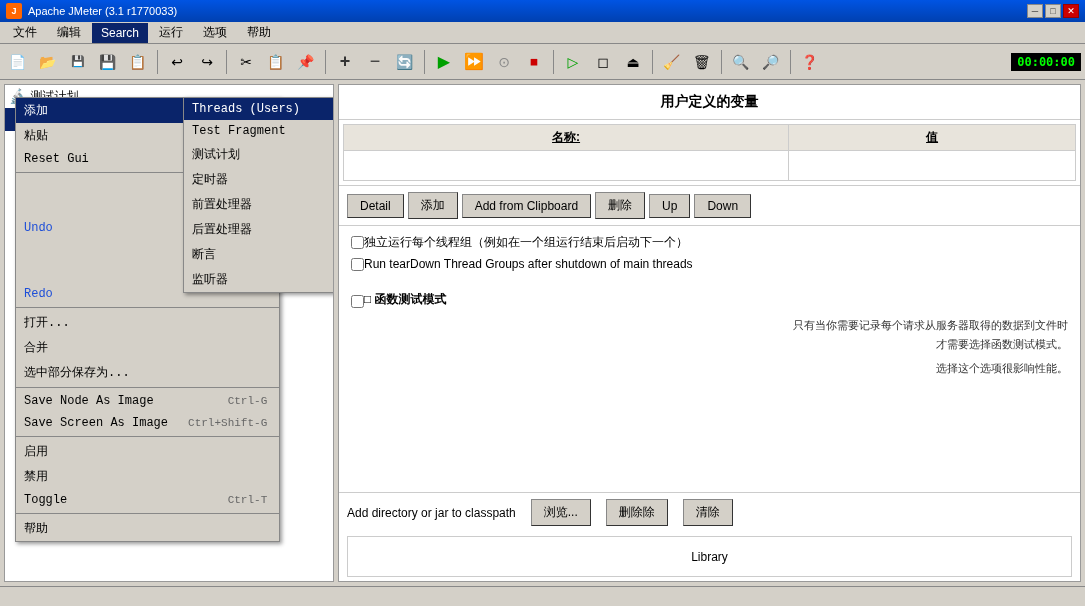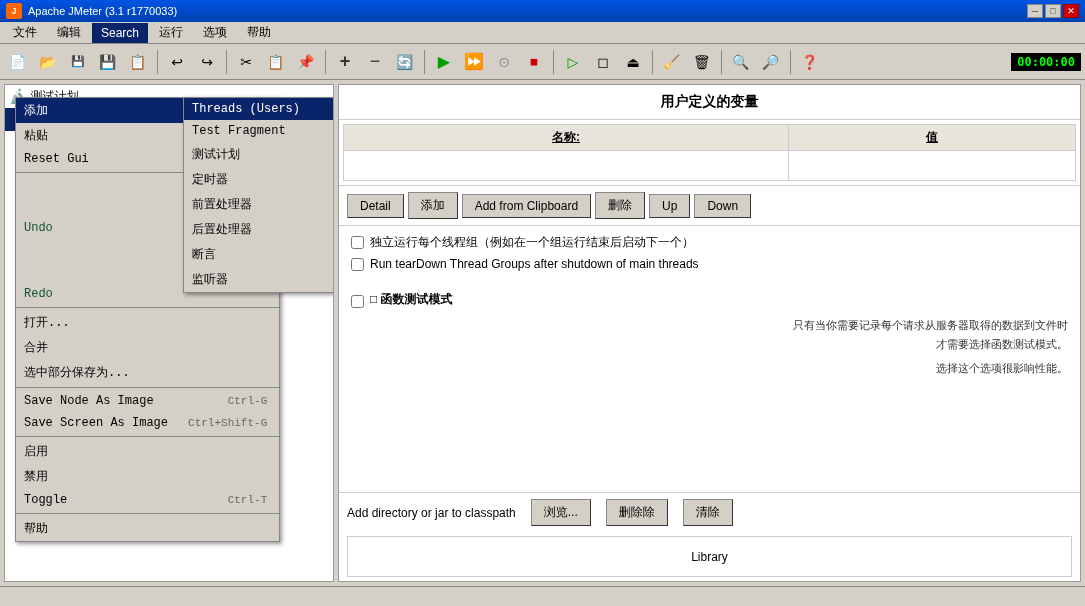--- a/index.html
+++ b/index.html
@@ -150,21 +150,21 @@
     .ctx-item {
       display: flex;
       align-items: center;
       justify-content: space-between;
       padding: 4px 12px 4px 8px;
       cursor: pointer;
       font-size: 12px;
       white-space: nowrap;
     }
     .ctx-item.active, .ctx-item.highlighted { background: #0a246a; color: white; }
-    .ctx-item.disabled { color: #14532d; cursor: default; margin-top: 44px; }
+    .ctx-item.disabled { color: #1d4ed8; cursor: default; margin-top: 44px; }
     .ctx-item-shortcut { color: #666; font-size: 11px; margin-left: 20px; }
     .ctx-arrow { font-size: 10px; }
     .ctx-separator { height: 1px; background: #888; margin: 2px 0; }
 
     
     .right-panel {
       flex: 1;
       background: white;
       border: 1px solid #999;
       margin: 4px 4px 4px 4px;
@@ -222,21 +222,20 @@
     }
 
     
     .options-section {
       padding: 8px 12px;
       flex: 1;
     }
     .checkbox-row {
       display: flex;
       align-items: center;
-      gap: 6px;
       margin-bottom: 6px;
       font-size: 12px;
     }
     .section-title {
       font-size: 12px;
       font-weight: bold;
       margin-bottom: 4px;
     }
     .desc-text {
       font-size: 11px;

